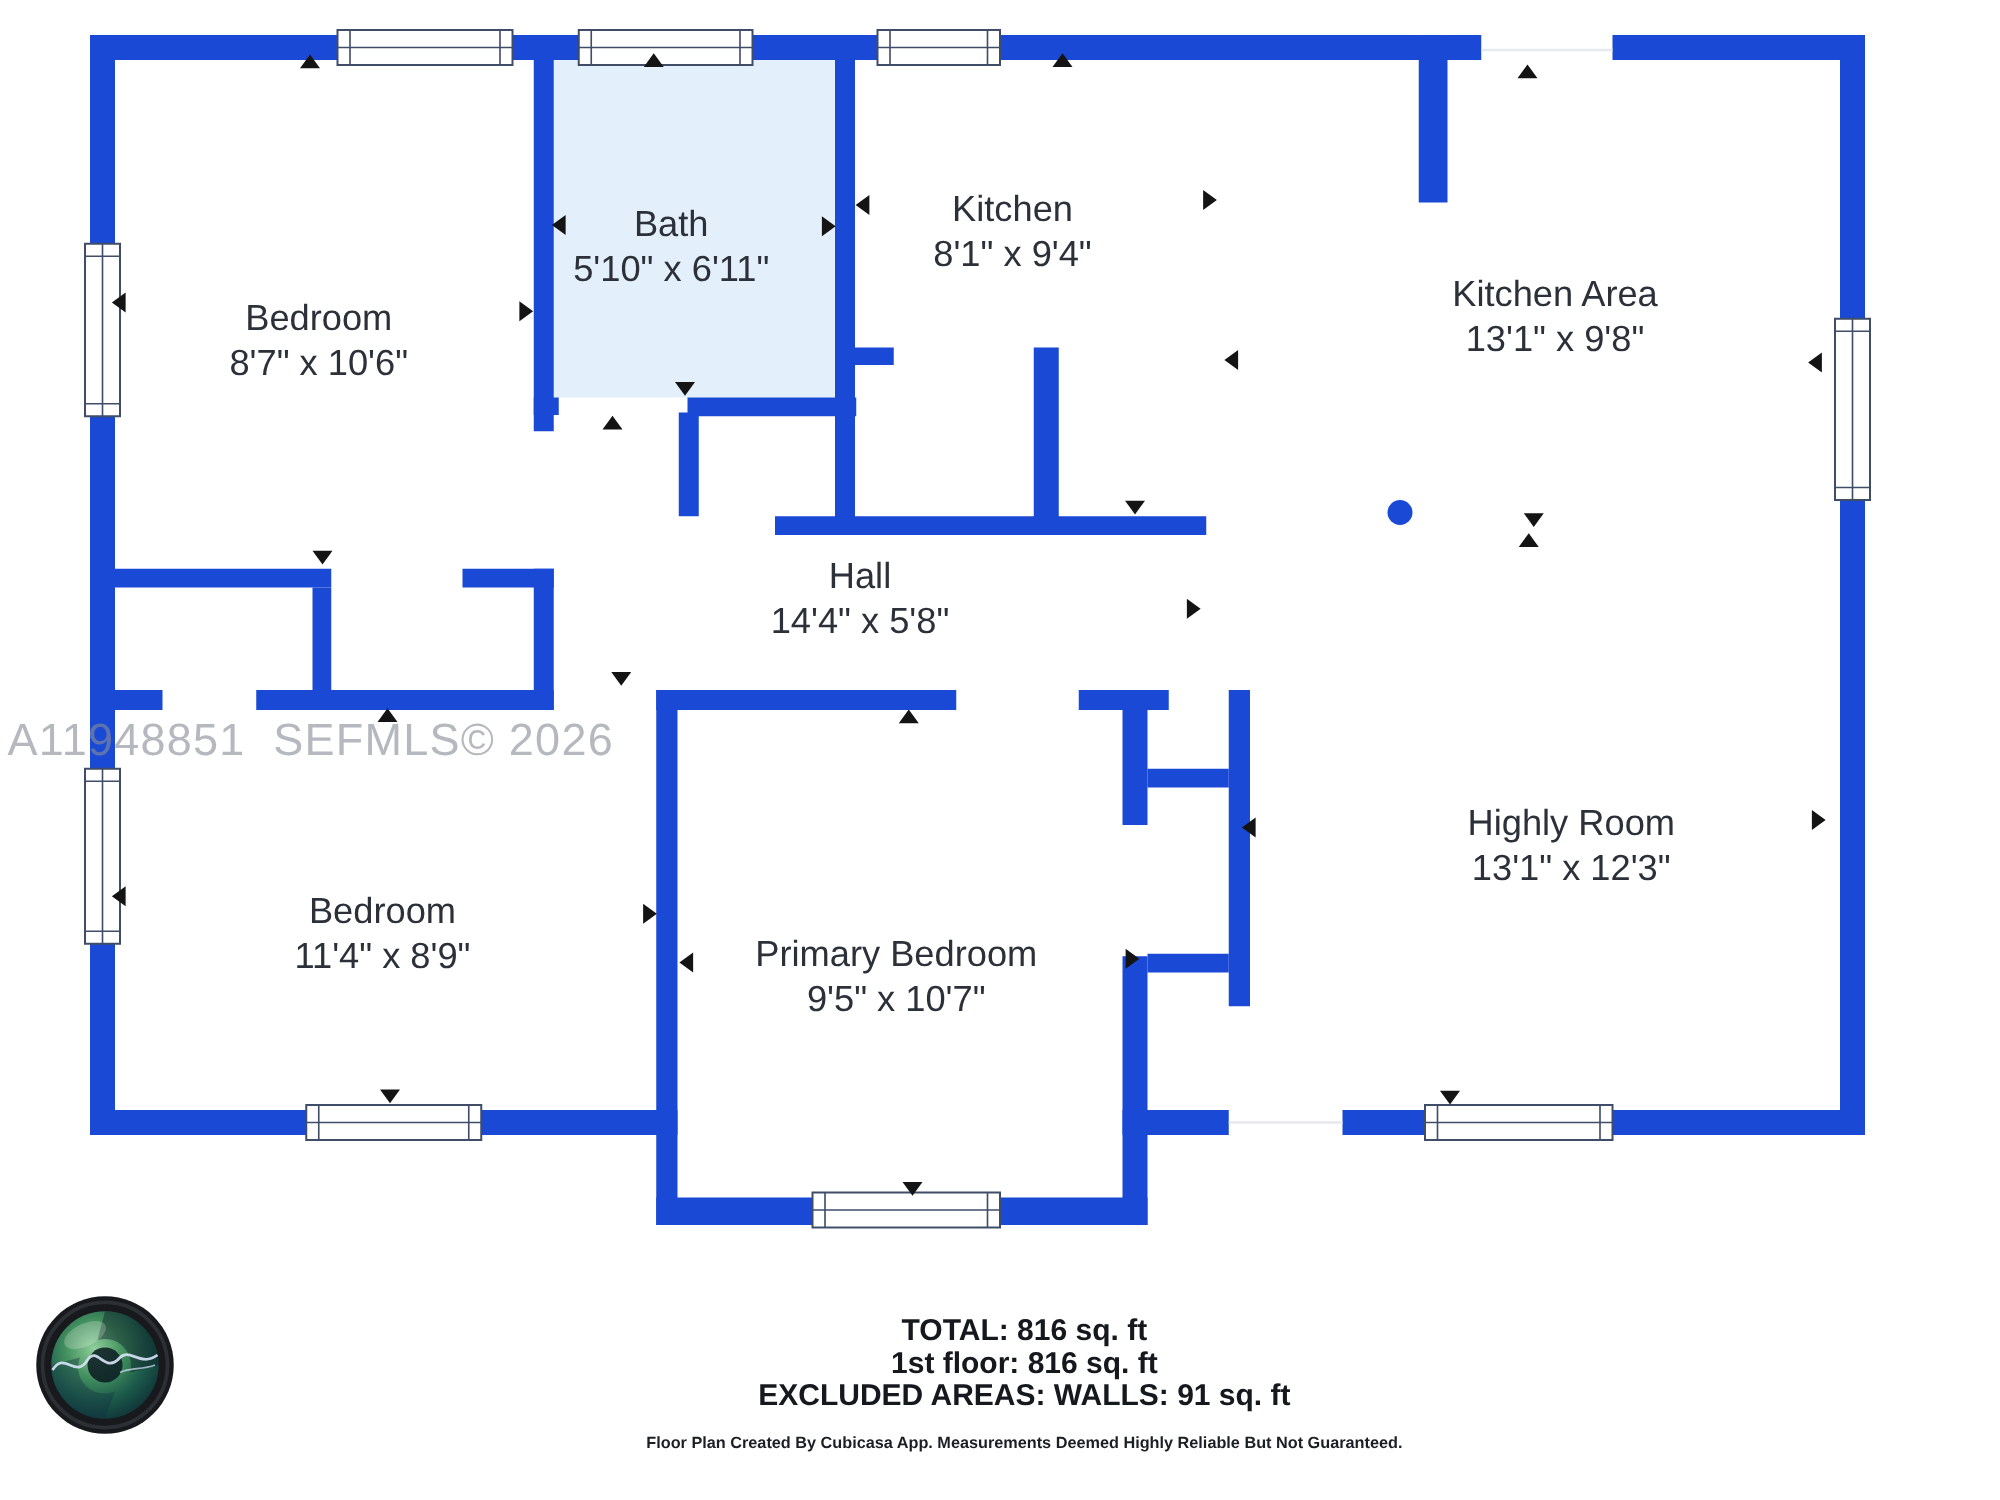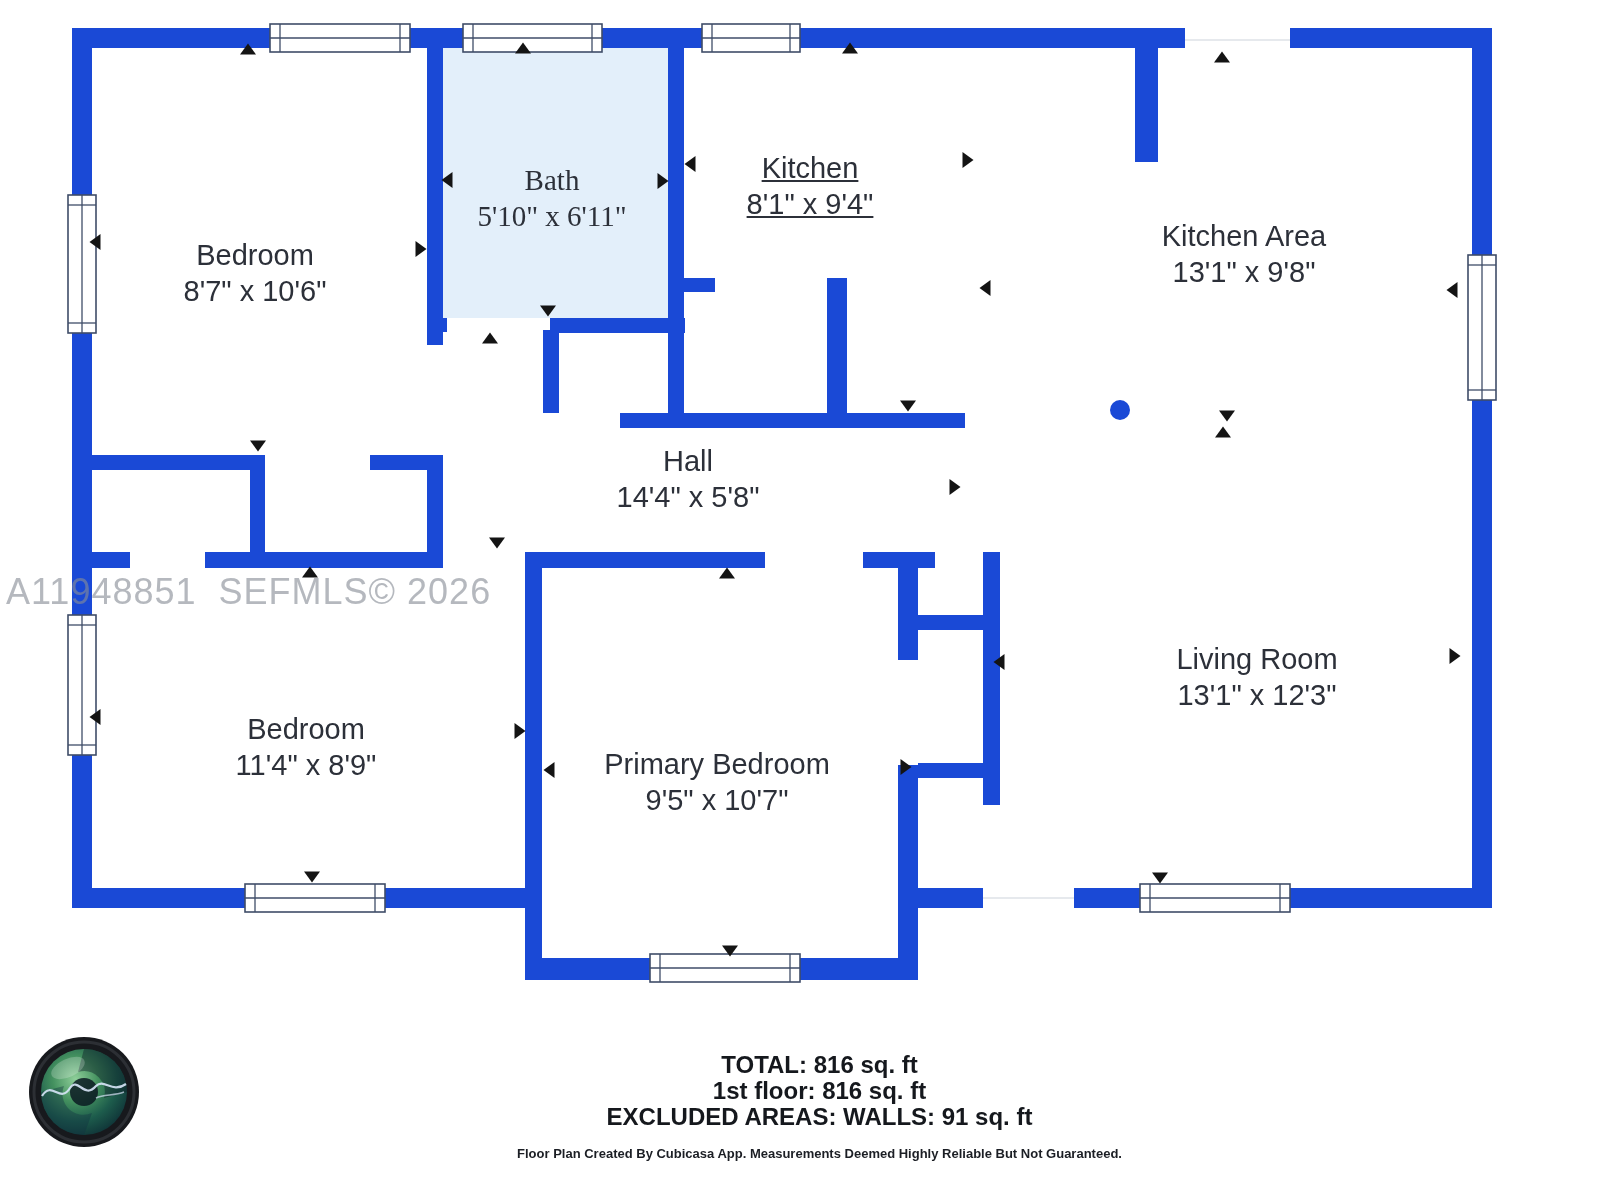--- a/index.html
+++ b/index.html
@@ -163,26 +163,26 @@
         <circle cx="1120" cy="410" r="10" fill="#1a49d6"></circle>
       </g>
   </svg>
 
   <div id="labels">
   <div class="room-label" style="left: 255px; top: 237px;">
     <div>Bedroom</div>
     <div>8'7" x 10'6"</div>
   </div>
 
-  <div class="room-label" style="left: 552px; top: 162px; font-family: Liberation Serif, serif;">
+  <div class="room-label" style="left: 537px; top: 162px;">
     <div>Bath</div>
     <div>5'10" x 6'11"</div>
   </div>
 
-  <div class="room-label" style="left: 810px; top: 150px; text-decoration: underline;">
+  <div class="room-label" style="left: 810px; top: 150px;">
     <div>Kitchen</div>
     <div>8'1" x 9'4"</div>
   </div>
 
   <div class="room-label" style="left: 1244px; top: 218px;">
     <div>Kitchen Area</div>
     <div>13'1" x 9'8"</div>
   </div>
 
   <div class="room-label" style="left: 688px; top: 443px;">
@@ -194,21 +194,21 @@
     <div>Bedroom</div>
     <div>11'4" x 8'9"</div>
   </div>
 
   <div class="room-label" style="left: 717px; top: 746px; text-align: center;">
     <div>Primary Bedroom</div>
     <div>9'5" x 10'7"</div>
   </div>
 
   <div class="room-label" style="left: 1257px; top: 641px;">
-    <div>Living Room</div>
+    <div>Highly Room</div>
     <div>13'1" x 12'3"</div>
   </div>
 </div>
 
   <div class="watermark">A11948851  SEFMLS© 2026</div>
 
   <div class="footer">
     <div class="l1">TOTAL: 816 sq. ft</div>
     <div class="l2">1st floor: 816 sq. ft</div>
     <div class="l3">EXCLUDED AREAS: WALLS: 91 sq. ft</div>

